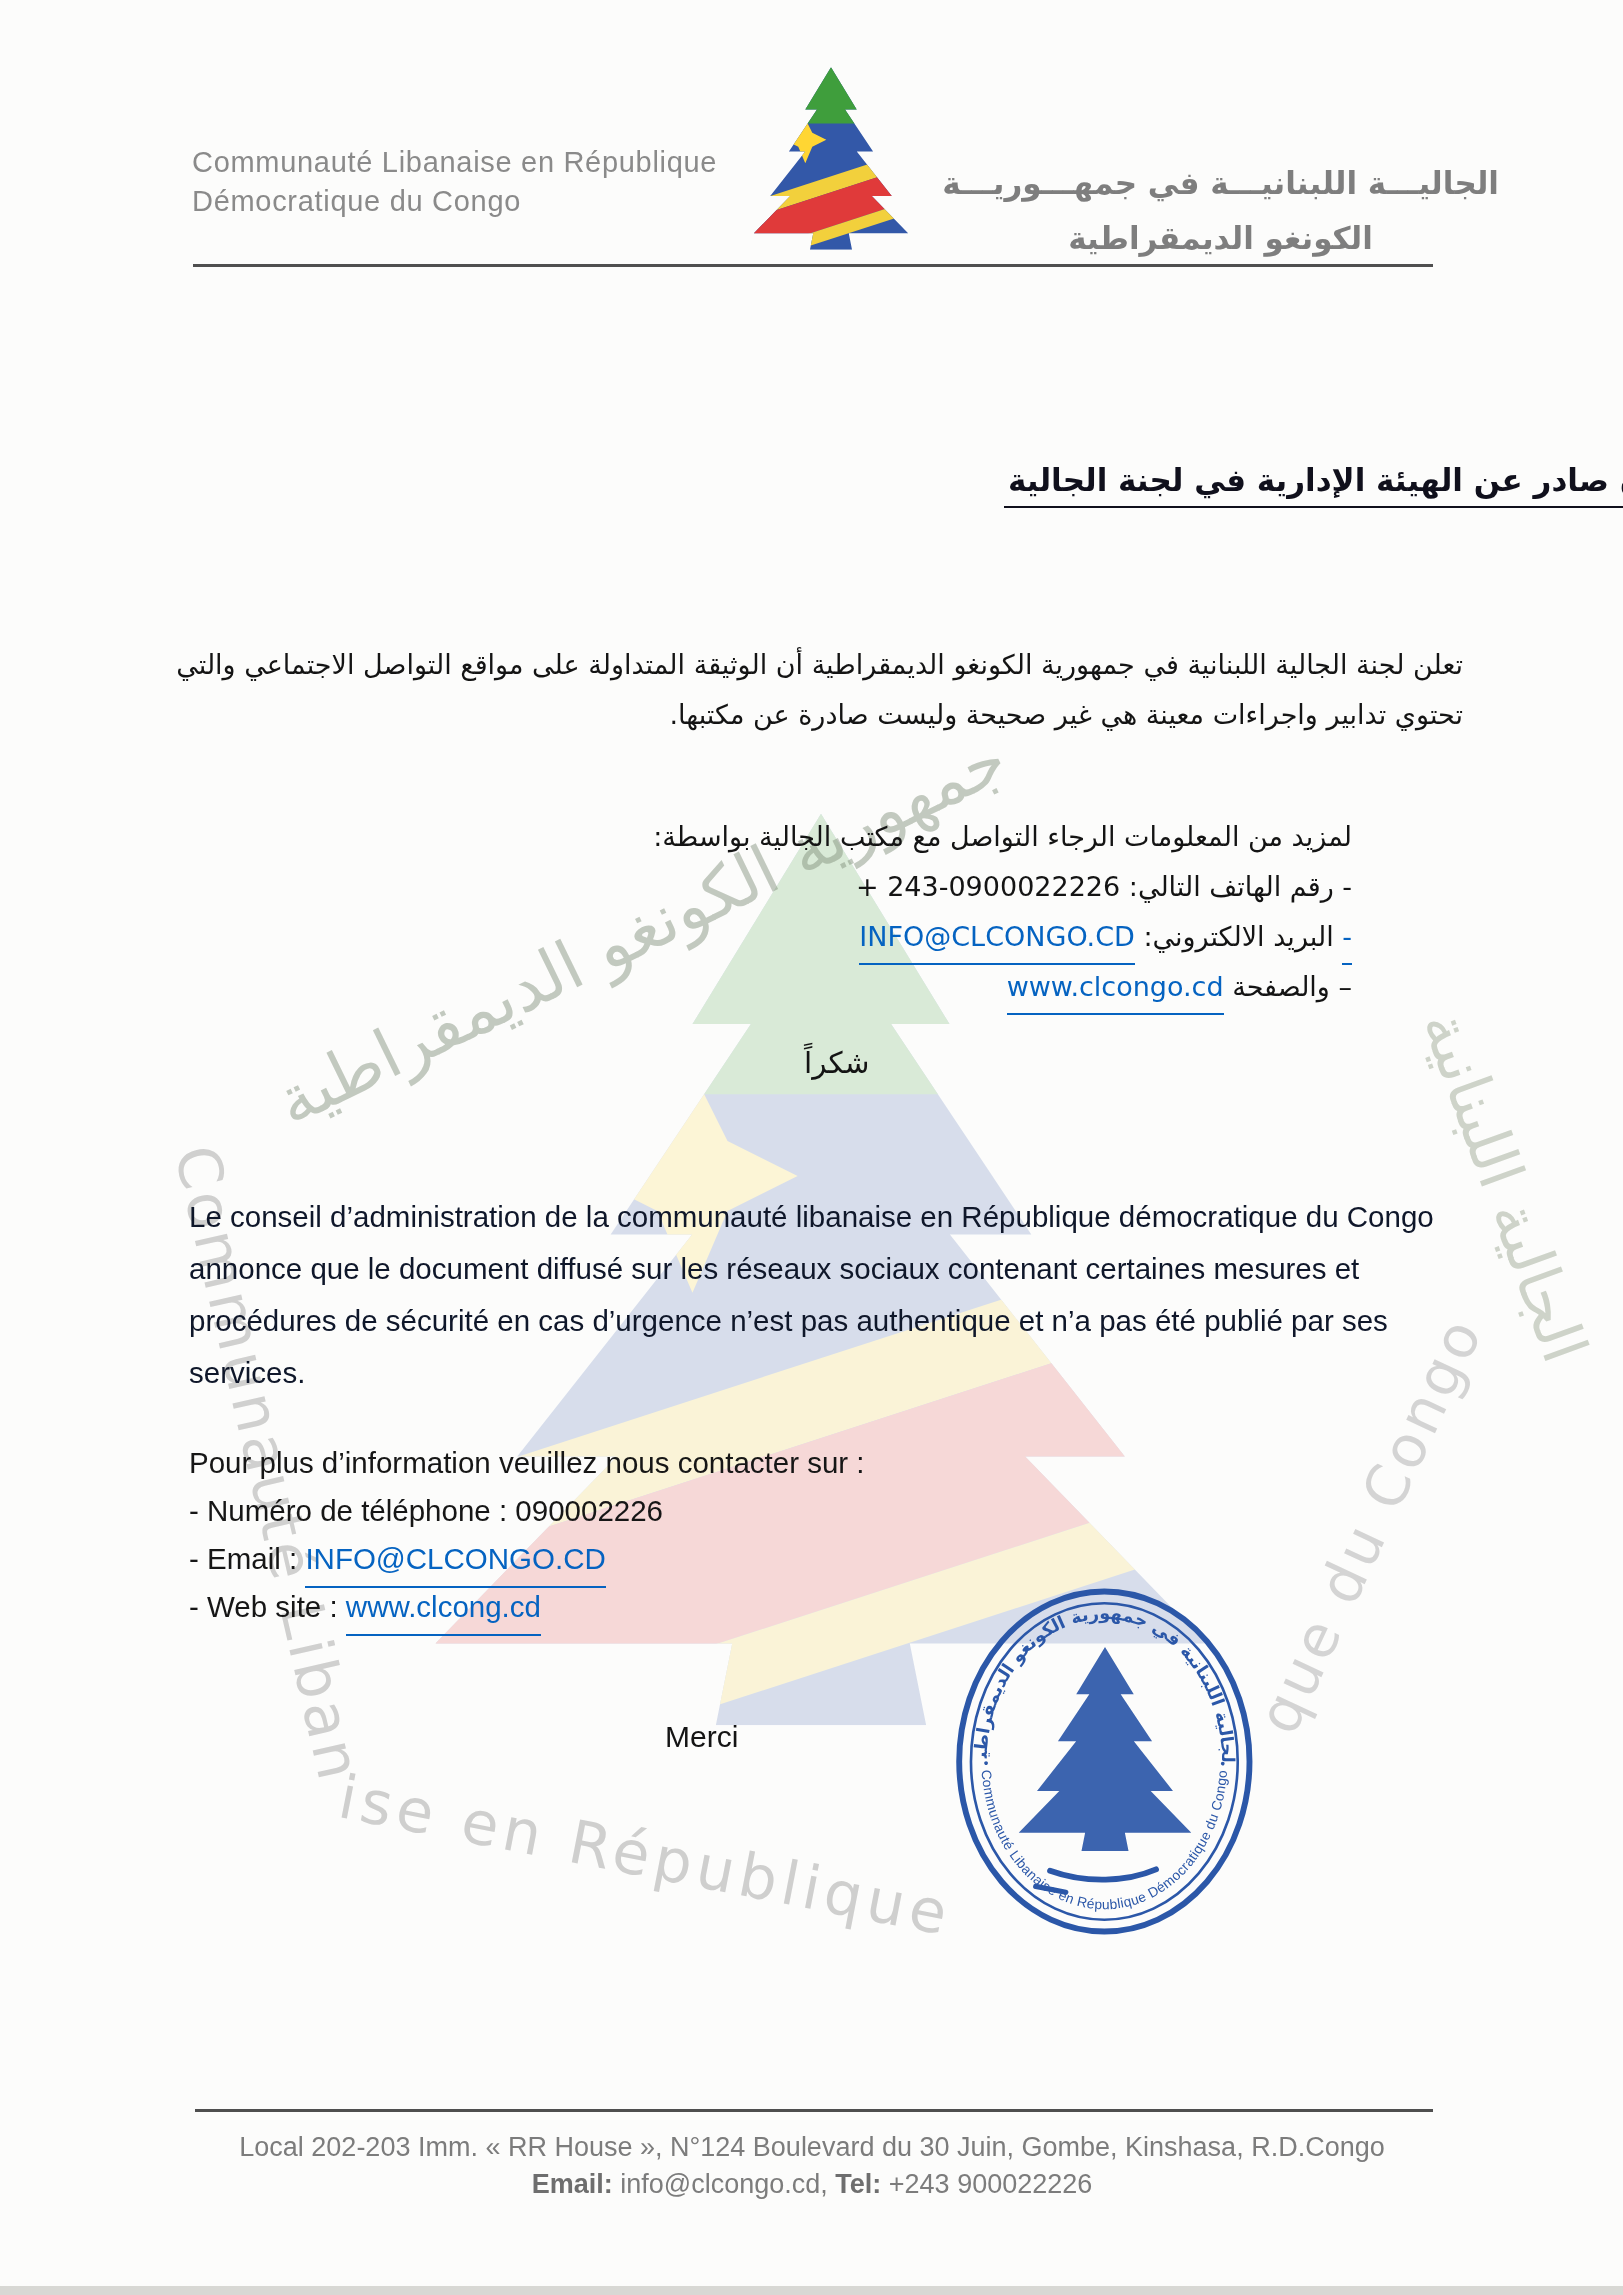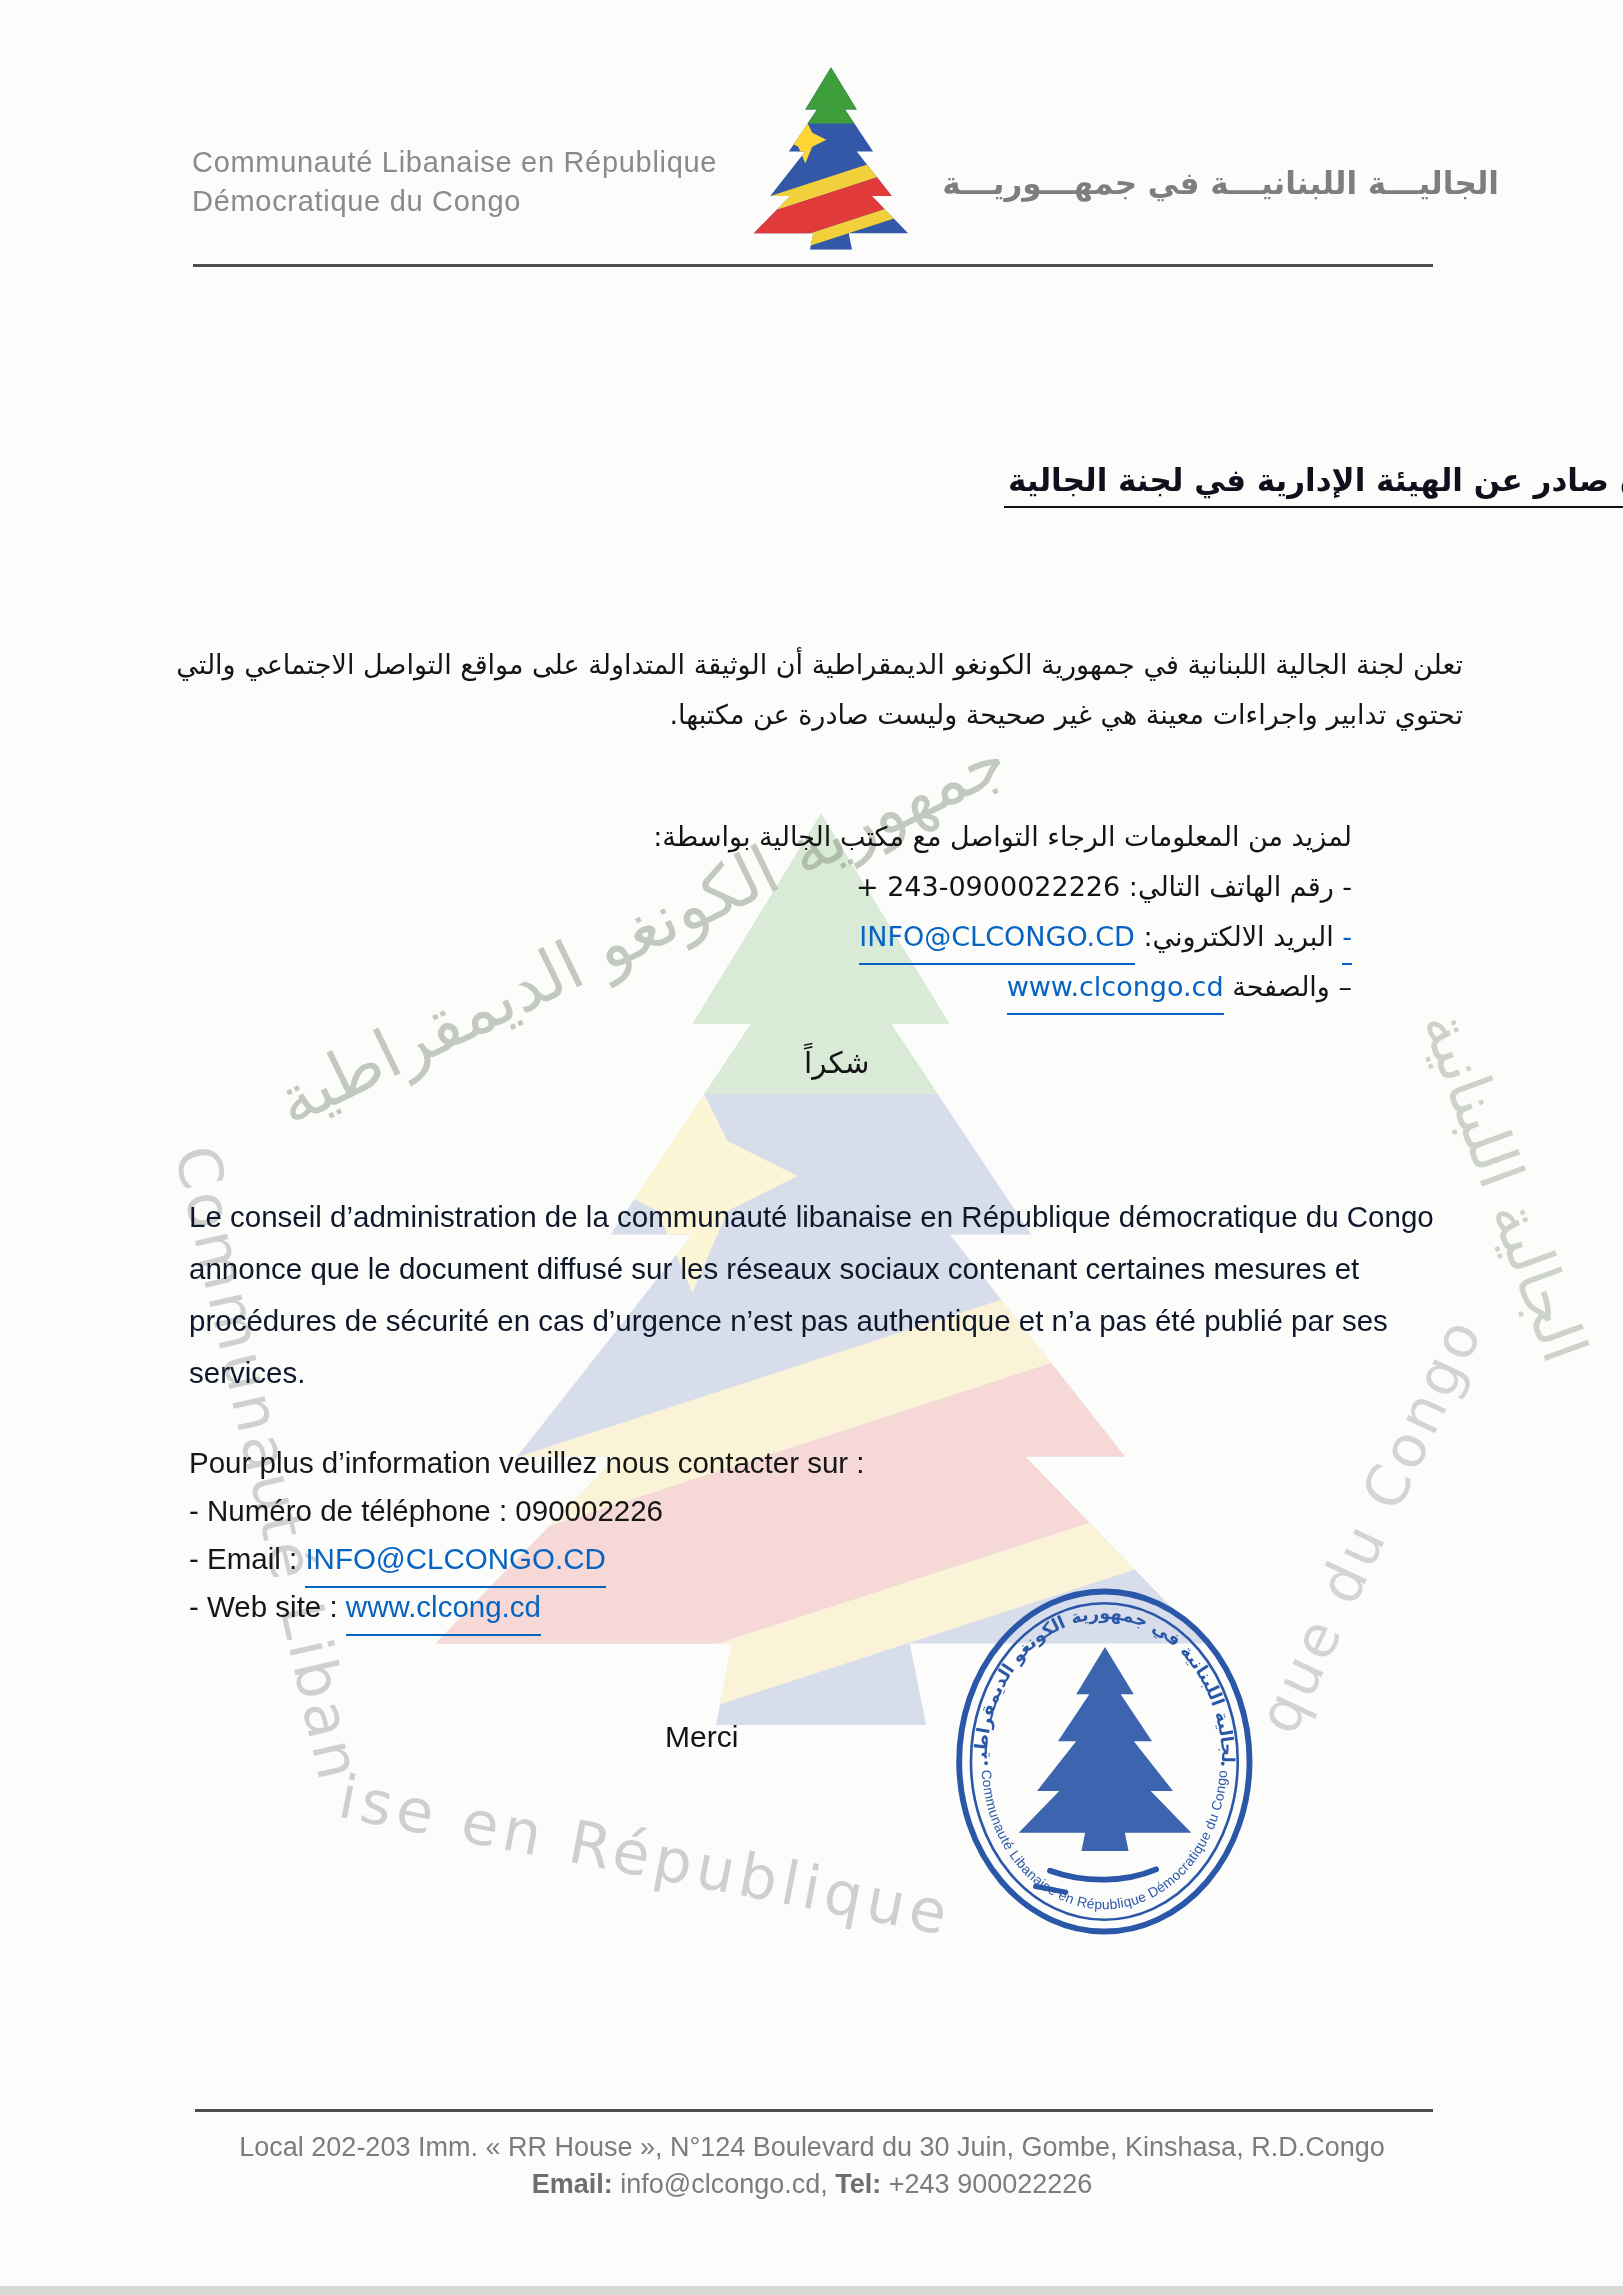--- a/index.html
+++ b/index.html
@@ -141,20 +141,21 @@
         <rect x="-25" y="96" width="190" height="13" fill="#f2d03c"></rect>
         <rect x="-25" y="109" width="190" height="28" fill="#e03a3a"></rect>
         <rect x="-25" y="137" width="190" height="10" fill="#f2d03c"></rect>
       </g>
       <polygon points="48,46 54,58 66,64 54,70 48,84 42,70 30,64 42,58" fill="#ffd633"></polygon>
     </g>
   </svg>
 
   <div class="abs org-ar ar z3">
     <div>الجاليـــة اللبنانيـــة في جمهـــوريـــة</div>
+    <div>الكونغو الديمقراطية</div>
   </div>
 
   <div class="abs rule rule-top z3"></div>
 
   <div class="abs title-wrap z3">
     <span class="title-ar ar">بيان صادر عن الهيئة الإدارية في لجنة الجالية</span>
   </div>
 
   <div class="abs ar-para ar z3">
     <div class="nowrap">تعلن لجنة الجالية اللبنانية في جمهورية الكونغو الديمقراطية أن الوثيقة المتداولة على مواقع التواصل الاجتماعي والتي</div>

